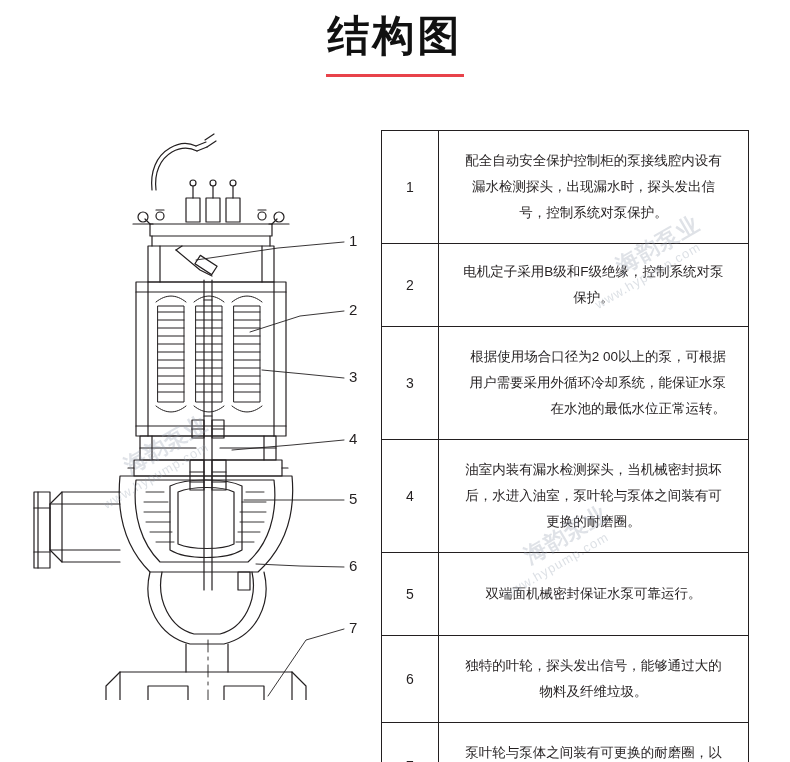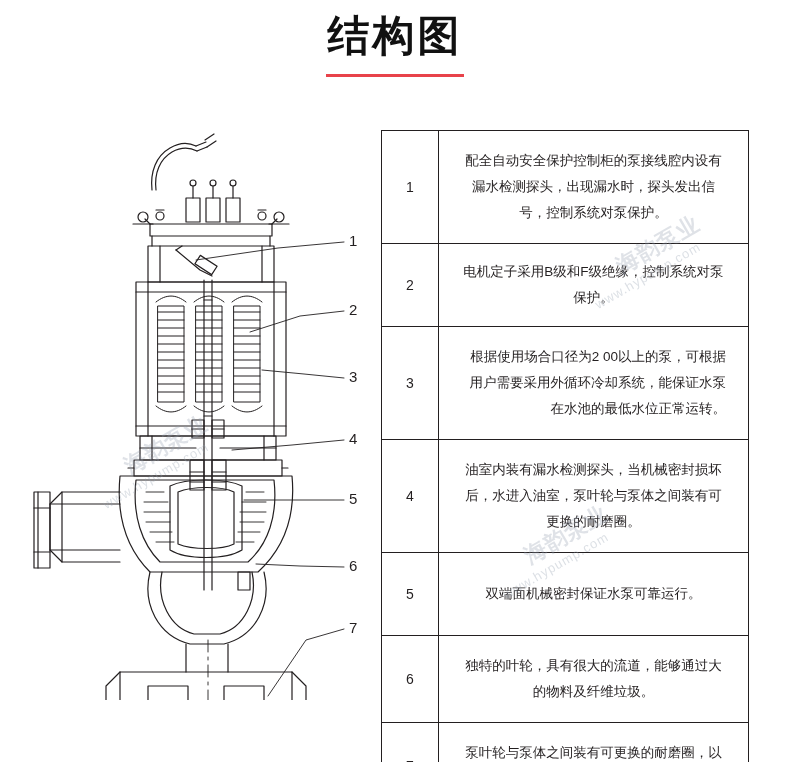--- a/index.html
+++ b/index.html
@@ -263,21 +263,21 @@
       <tr>
         <td class="idx">4</td>
         <td class="txt" style="height:92px;">油室内装有漏水检测探头，当机械密封损坏后，水进入油室，泵叶轮与泵体之间装有可更换的耐磨圈。</td>
       </tr>
       <tr>
         <td class="idx">5</td>
         <td class="txt" style="height:62px;margin-left:30px;">双端面机械密封保证水泵可靠运行。</td>
       </tr>
       <tr>
         <td class="idx">6</td>
-        <td class="txt" style="height:66px;">独特的叶轮，具有很大的流道，能够通过大的物料及纤维垃圾。</td>
+        <td class="txt" style="height:66px;">独特的叶轮，探头发出信号，能够通过大的物料及纤维垃圾。</td>
       </tr>
       <tr>
         <td class="idx">7</td>
         <td class="txt" style="height:66px;">泵叶轮与泵体之间装有可更换的耐磨圈，以保证泵以最佳效率运行</td>
       </tr>
     </tbody>
   </table>
 
   <div>
     <span class="wm big" style="left:120px; top:430px;">海韵泵业</span>

